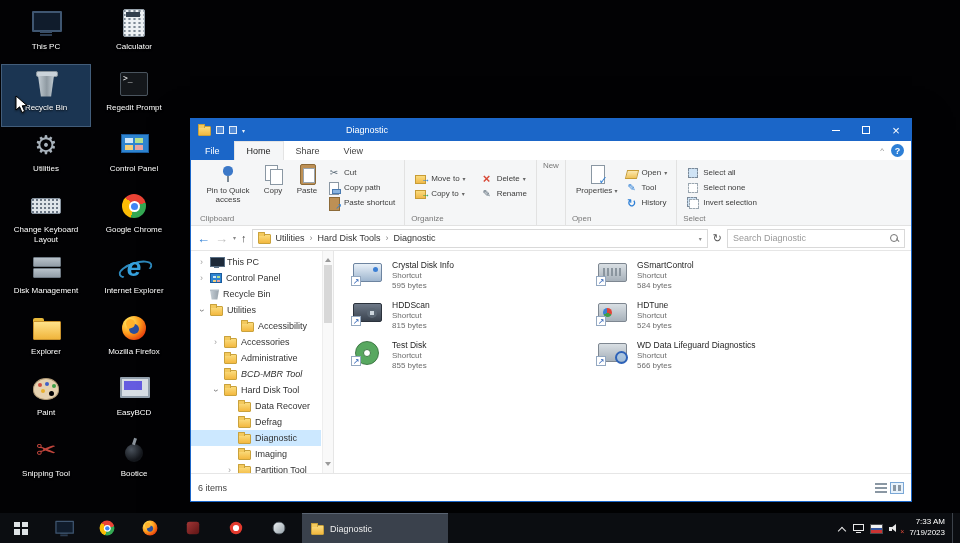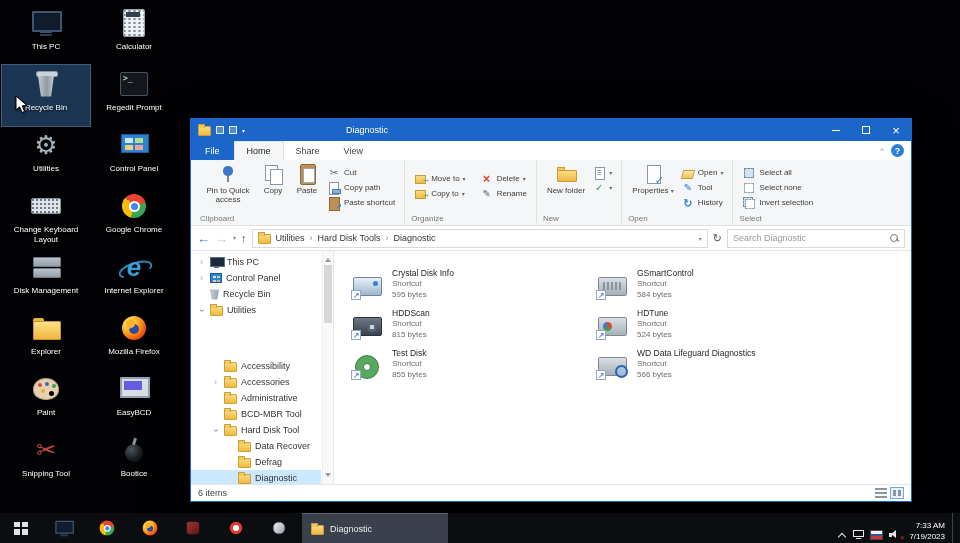--- a/index.html
+++ b/index.html
@@ -163,53 +163,53 @@
 .ni-computer{width:13px;height:11px}
 .ni-computer::before{content:"";position:absolute;left:0;top:0;width:13px;height:8px;background:#1d2a3a;border:1px solid #5a7086}
 .ni-computer::after{content:"";position:absolute;left:4px;top:9px;width:5px;height:2px;background:#5a7086}
 .ni-control-panel{width:12px;height:10px;background:#2e84d0;border:1px solid #1a5b9c}
 .ni-control-panel::before{content:"";position:absolute;left:2px;top:2px;width:3px;height:2px;background:#cfe6f8;box-shadow:4px 0 0 #b3e08e,0 4px 0 #f2cf7a,4px 4px 0 #e8a4a0}
 .ni-recycle-bin{width:9px;height:11px;background:linear-gradient(90deg,#c6cfd6,#97a2ab);clip-path:polygon(0 12%,100% 12%,82% 100%,18% 100%)}
 .ni-recycle-bin::before{content:"";position:absolute;left:0;top:0;width:9px;height:2px;background:#b2bcc4}
 
 .files{flex:1;padding:9px 4px 0 17px;overflow:hidden}
 .files-grid{display:grid;grid-template-rows:repeat(3,40px);grid-template-columns:repeat(2,245px);grid-auto-flow:column}
-.file-item{display:flex;gap:7px;align-items:flex-end}
+.file-item{display:flex;gap:7px;align-items:flex-start}
 .file-name{font-size:8.5px;color:#1f1f1f;line-height:1.3}
 .file-sub{font-size:8px;color:#6d6d6d;line-height:1.3}
 .fi{width:34px;height:26px;position:relative;flex:none}
 .fi .dr{position:absolute;left:2px;top:3px;width:29px;height:19px;border-radius:2px;border:1px solid #7e8791;background:linear-gradient(#d9dfe4,#a7b1ba)}
 .fi .sc{position:absolute;left:0;bottom:0;width:10px;height:10px;background:#fff;border:1px solid #94a8c0}
 .fi .sc::before{content:"↗";position:absolute;left:0;top:0;width:8px;height:8px;font-size:8px;line-height:9px;color:#2d62b8;text-align:center}
 .fi-crystal-disk-info .dr{background:linear-gradient(#e8f0f8,#9fb6cf);border-color:#6d84a0}
 .fi-crystal-disk-info .dr::before{content:"";position:absolute;right:3px;top:3px;width:5px;height:5px;border-radius:50%;background:#3b7fd4}
 .fi-gsmartcontrol .dr::before{content:"";position:absolute;left:4px;top:4px;right:4px;height:8px;background:repeating-linear-gradient(90deg,#8a959e 0 2px,transparent 2px 4px)}
 .fi-hddscan .dr{background:linear-gradient(#6d7887,#39424e);border-color:#2b323c}
 .fi-hddscan .dr::before{content:"";position:absolute;right:4px;top:4px;width:10px;height:10px;border-radius:50%;background:radial-gradient(circle,#cdd6de 0 30%,#5a6673 32% 100%)}
 .fi-hdtune .dr::before{content:"";position:absolute;left:4px;top:4px;width:9px;height:9px;border-radius:50%;background:conic-gradient(#e04438 0 120deg,#3f9e48 0 240deg,#3b7fd4 0 360deg)}
 .fi-test-disk .dr{left:4px;top:1px;width:24px;height:24px;border-radius:50%;border-color:#3f7a46;background:radial-gradient(circle,#eef7ee 0 18%,#58a860 20% 100%)}
 .fi-test-disk .dr::before{content:"";position:absolute;left:7px;top:7px;width:6px;height:6px;border-radius:50%;background:#fff;border:1px solid #3f7a46}
 .fi-wd-diagnostics .dr::after{content:"";position:absolute;right:-2px;bottom:-3px;width:9px;height:9px;border-radius:50%;border:2px solid #2d62b8;background:rgba(160,200,240,.55)}
 
-.statusbar{height:17px;flex:none;border-top:1px solid #e6e6e6;display:flex;align-items:center;padding:0 7px;font-size:9px;color:#444}
+.statusbar{height:28px;flex:none;border-top:1px solid #e6e6e6;display:flex;align-items:center;padding:0 7px;font-size:9px;color:#444}
 .sb-right{margin-left:auto;display:flex;gap:3px;align-items:center}
 .sb-details{width:12px;height:10px;background:repeating-linear-gradient(180deg,#8a97a3 0 2px,transparent 2px 4px)}
 .sb-icons{width:14px;height:12px;position:relative;border:1px solid #7aa7d6;background:#e8f2fb}
 .sb-icons::before{content:"";position:absolute;inset:2px;background:repeating-linear-gradient(90deg,#8a97a3 0 3px,transparent 3px 5px)}
 
 .taskbar{position:absolute;left:0;right:0;bottom:0;height:30px;background:var(--taskbar-bg,#0b0d11);display:flex;align-items:stretch;z-index:50}
 .start{width:42px;display:flex;align-items:center;justify-content:center}
 .win-logo{position:relative;width:14px;height:13px;background:#dfe3e6}
 .win-logo::before{content:"";position:absolute;left:6px;top:0;width:2px;height:100%;background:var(--taskbar-bg,#0b0d11)}
 .win-logo::after{content:"";position:absolute;left:0;top:5.5px;width:100%;height:2px;background:var(--taskbar-bg,#0b0d11)}
 .tb-icons{display:flex}
 .tbwrap{width:43px;display:flex;align-items:center;justify-content:center}
 .tbwrap .di{transform:scale(.62);transform-origin:center}
 .tb-task{width:146px;margin-left:2px;background:#3a414c;border-top:1px solid #5a6472;display:flex;align-items:center;gap:6px;padding:0 9px;color:#eee;font-size:9px}
-.tray{margin-left:auto;display:flex;align-items:flex-end;gap:7px;padding-right:3px;color:#fff}
+.tray{margin-left:auto;display:flex;align-items:center;gap:7px;padding-right:3px;color:#fff}
 #tray-icons{display:flex;align-items:center;gap:7px}
 .tr{position:relative;display:inline-block}
 .tr-chev{width:8px;height:8px}
 .tr-chev::before{content:"";position:absolute;left:1px;top:2.5px;width:5px;height:5px;border-left:1.4px solid #e8e8e8;border-top:1.4px solid #e8e8e8;transform:rotate(45deg)}
 .tr-net{width:11px;height:9px}
 .tr-net::before{content:"";position:absolute;inset:0 0 2px 0;border:1.2px solid #e8e8e8}
 .tr-net::after{content:"";position:absolute;left:3px;bottom:0;width:5px;height:1.2px;background:#e8e8e8}
 .tr-flag{width:11px;height:8px;background:linear-gradient(180deg,#f2f2f2 0 34%,#33559e 34% 67%,#cc3333 67% 100%);outline:1px solid rgba(255,255,255,.25)}
 .tr-vol{width:11px;height:9px}
 .tr-vol::before{content:"";position:absolute;left:0;top:2.5px;width:3px;height:4px;background:#e8e8e8}
@@ -405,36 +405,20 @@
               </div>
               <div class="rsmall">
                 <span class="ric ric-rename"></span>
                 <span>Rename</span>
               </div>
             </div>
           </div>
           <div class="rgroup-label">Organize</div>
         </div>
         <div class="rgroup">
-          <div class="rgroup-body">
-            <div class="rbig">
-              <span class="ric ric-new-folder"></span>
-              <span>New folder</span>
-            </div>
-            <div class="rcol">
-              <div class="rsmall">
-                <span class="ric ric-new-item"></span>
-                <span class="dd">▾</span>
-              </div>
-              <div class="rsmall">
-                <span class="ric ric-easy-access"></span>
-                <span class="dd">▾</span>
-              </div>
-            </div>
-          </div>
           <div class="rgroup-label">New</div>
         </div>
         <div class="rgroup">
           <div class="rgroup-body">
             <div class="rbig">
               <span class="ric ric-properties"></span>
               <span>Properties <span class="dd">▾</span></span>
             </div>
             <div class="rcol">
               <div class="rsmall">
@@ -512,36 +496,36 @@
             <div class="nav-item" style="padding-left: 6px;">
               <span class="chev"></span>
               <span class="ni ni-recycle-bin"></span>
               <span class="nav-lbl">Recycle Bin</span>
             </div>
             <div class="nav-item" style="padding-left: 6px;">
               <span class="chev open">›</span>
               <span class="ni ni-folder"></span>
               <span class="nav-lbl">Utilities</span>
             </div>
-            <div class="nav-item" style="padding-left: 20px; margin-top: 40px;">
+            <div class="nav-item" style="padding-left: 37px;">
               <span class="chev"></span>
               <span class="ni ni-folder"></span>
               <span class="nav-lbl">Accessibility</span>
             </div>
             <div class="nav-item" style="padding-left: 20px;">
               <span class="chev">›</span>
               <span class="ni ni-folder"></span>
               <span class="nav-lbl">Accessories</span>
             </div>
             <div class="nav-item" style="padding-left: 20px;">
               <span class="chev"></span>
               <span class="ni ni-folder"></span>
               <span class="nav-lbl">Administrative</span>
             </div>
-            <div class="nav-item" style="padding-left: 20px;">
+            <div class="nav-item" style="padding-left: 20px; font-style: italic;">
               <span class="chev"></span>
               <span class="ni ni-folder"></span>
               <span class="nav-lbl">BCD-MBR Tool</span>
             </div>
             <div class="nav-item" style="padding-left: 20px;">
               <span class="chev open">›</span>
               <span class="ni ni-folder"></span>
               <span class="nav-lbl">Hard Disk Tool</span>
             </div>
             <div class="nav-item" style="padding-left: 34px;">

